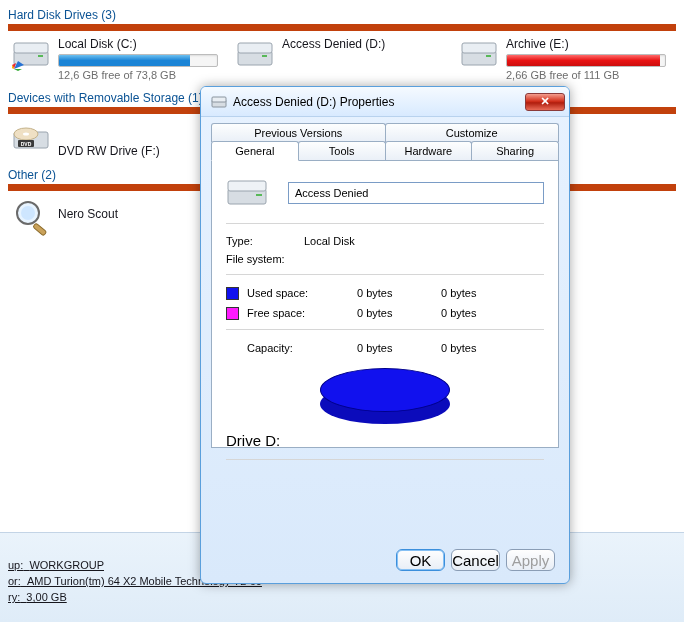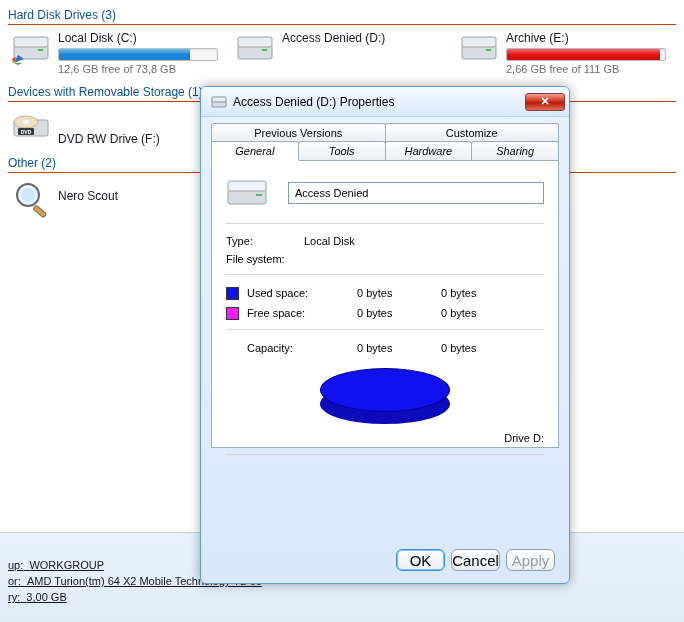--- a/index.html
+++ b/index.html
@@ -13,21 +13,21 @@
     overflow: hidden;
   }
 
   
   .explorer {
     padding: 6px 8px;
   }
   .section-header {
     color: #0b5394;
     font-size: 12px;
-    border-bottom: 1px solid #c2410c;
+    border-bottom: 7px solid #c2410c;
     padding: 2px 0 2px 0;
     margin-bottom: 4px;
   }
   .drive-row {
     display: flex;
     flex-wrap: wrap;
     gap: 6px;
   }
   .drive {
     display: flex;
@@ -123,21 +123,21 @@
     background: linear-gradient(to bottom, #fdfefe, #e9eff7);
     padding: 3px 0;
     font-size: 11px;
     text-align: center;
     border-top-left-radius: 3px;
     border-top-right-radius: 3px;
     cursor: pointer;
   }
   .tab-row1 .tab { flex: 1; }
   .tab-row1 .tab + .tab { margin-left: -1px; }
-  .tab-row2 { margin-top: -1px; font-style: italic; }
+  .tab-row2 { margin-top: -1px; }
   .tab-row2 .tab { flex: 1; }
   .tab-row2 .tab + .tab { margin-left: -1px; }
   .tab.active {
     background: #fff;
     position: relative;
     z-index: 2;
     border-bottom: 1px solid #fff;
   }
   .tab-panel {
     border: 1px solid #9aaec4;
@@ -192,21 +192,21 @@
   }
   .pie .top {
     position: absolute;
     left: 0; top: 0;
     width: 130px; height: 44px;
     background: #1111ee;
     border-radius: 65px / 22px;
     border: 1px solid #00008a;
   }
 
-  .drive-label { text-align: right; font-size: 11px; margin-top: 6px; }
+  .drive-label { text-align: left; font-size: 15px; margin-top: 6px; }
 
   
   .button-row {
     position: absolute;
     bottom: 12px;
     right: 14px;
     display: flex;
     gap: 6px;
   }
   .btn {

